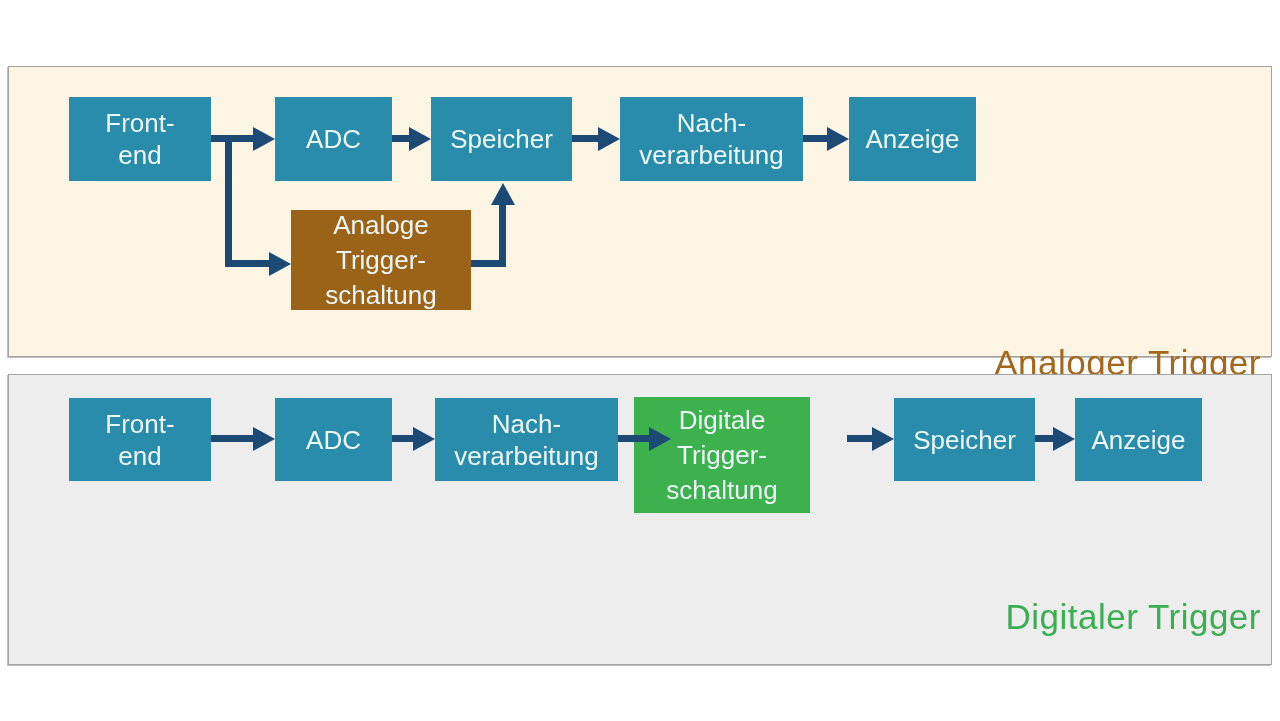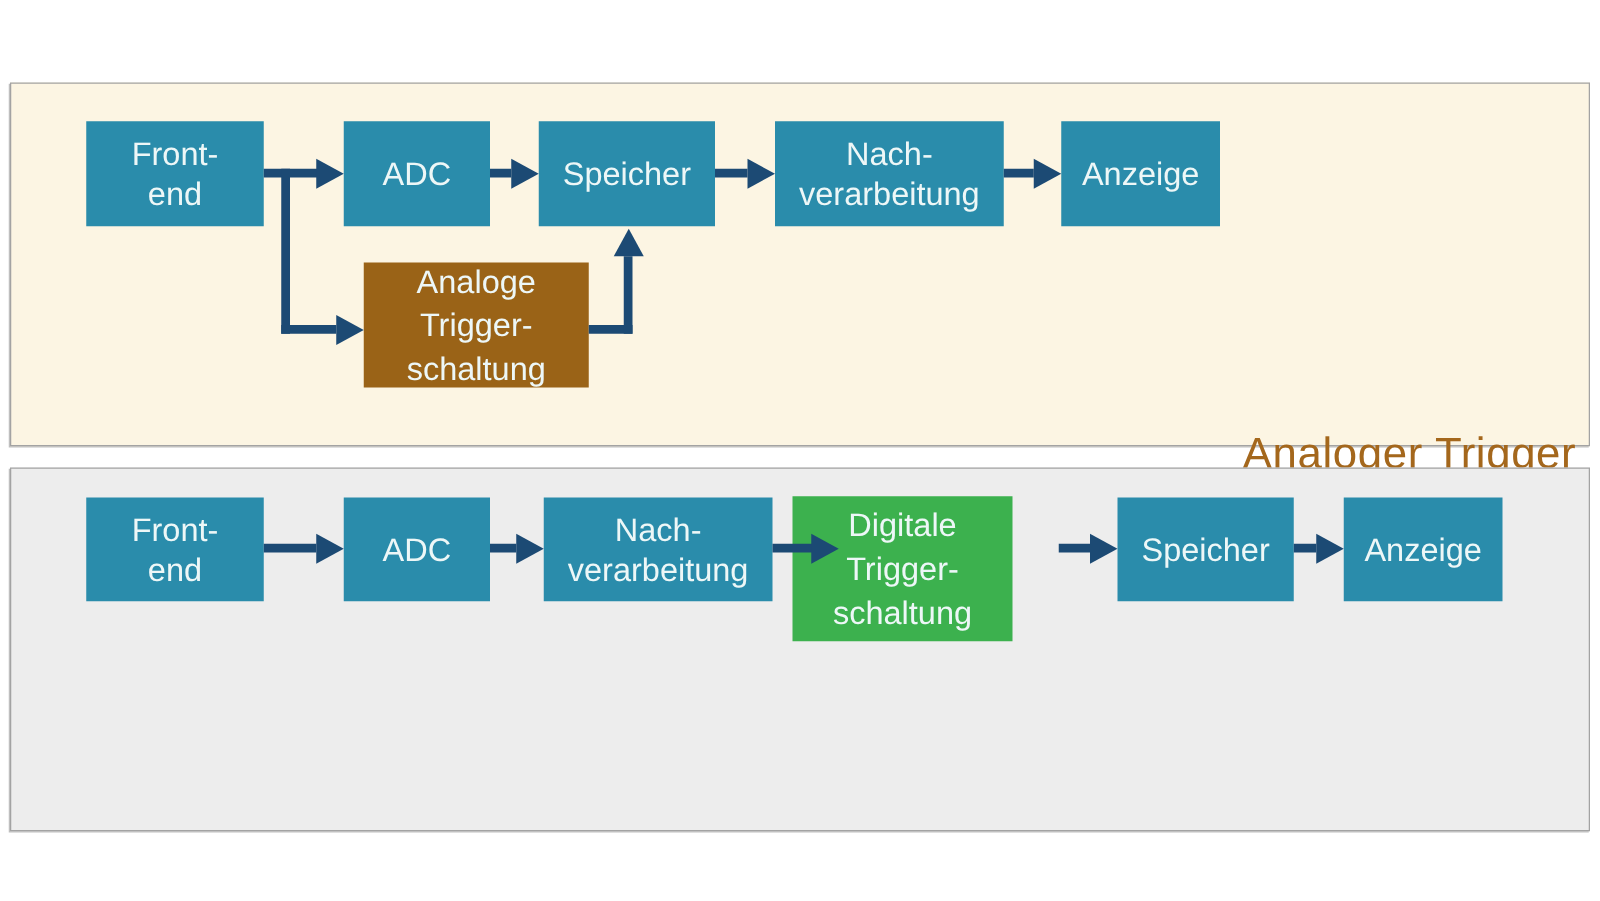--- a/index.html
+++ b/index.html
@@ -131,13 +131,14 @@
 
   <div class="arrow-line" style="left:609px; top:60px; width:33px; height:7px;"></div>
   <div class="head-right" style="left:640px; top:52px;"></div>
 
   <div class="arrow-line" style="left:838px; top:60px; width:25px; height:7px;"></div>
   <div class="head-right" style="left:863px; top:52px;"></div>
 
   <div class="arrow-line" style="left:1026px; top:60px; width:18px; height:7px;"></div>
   <div class="head-right" style="left:1044px; top:52px;"></div>
 
+  <div class="panel-label label-digital">Digitaler Trigger</div>
 </div>
 
 </body></html>

